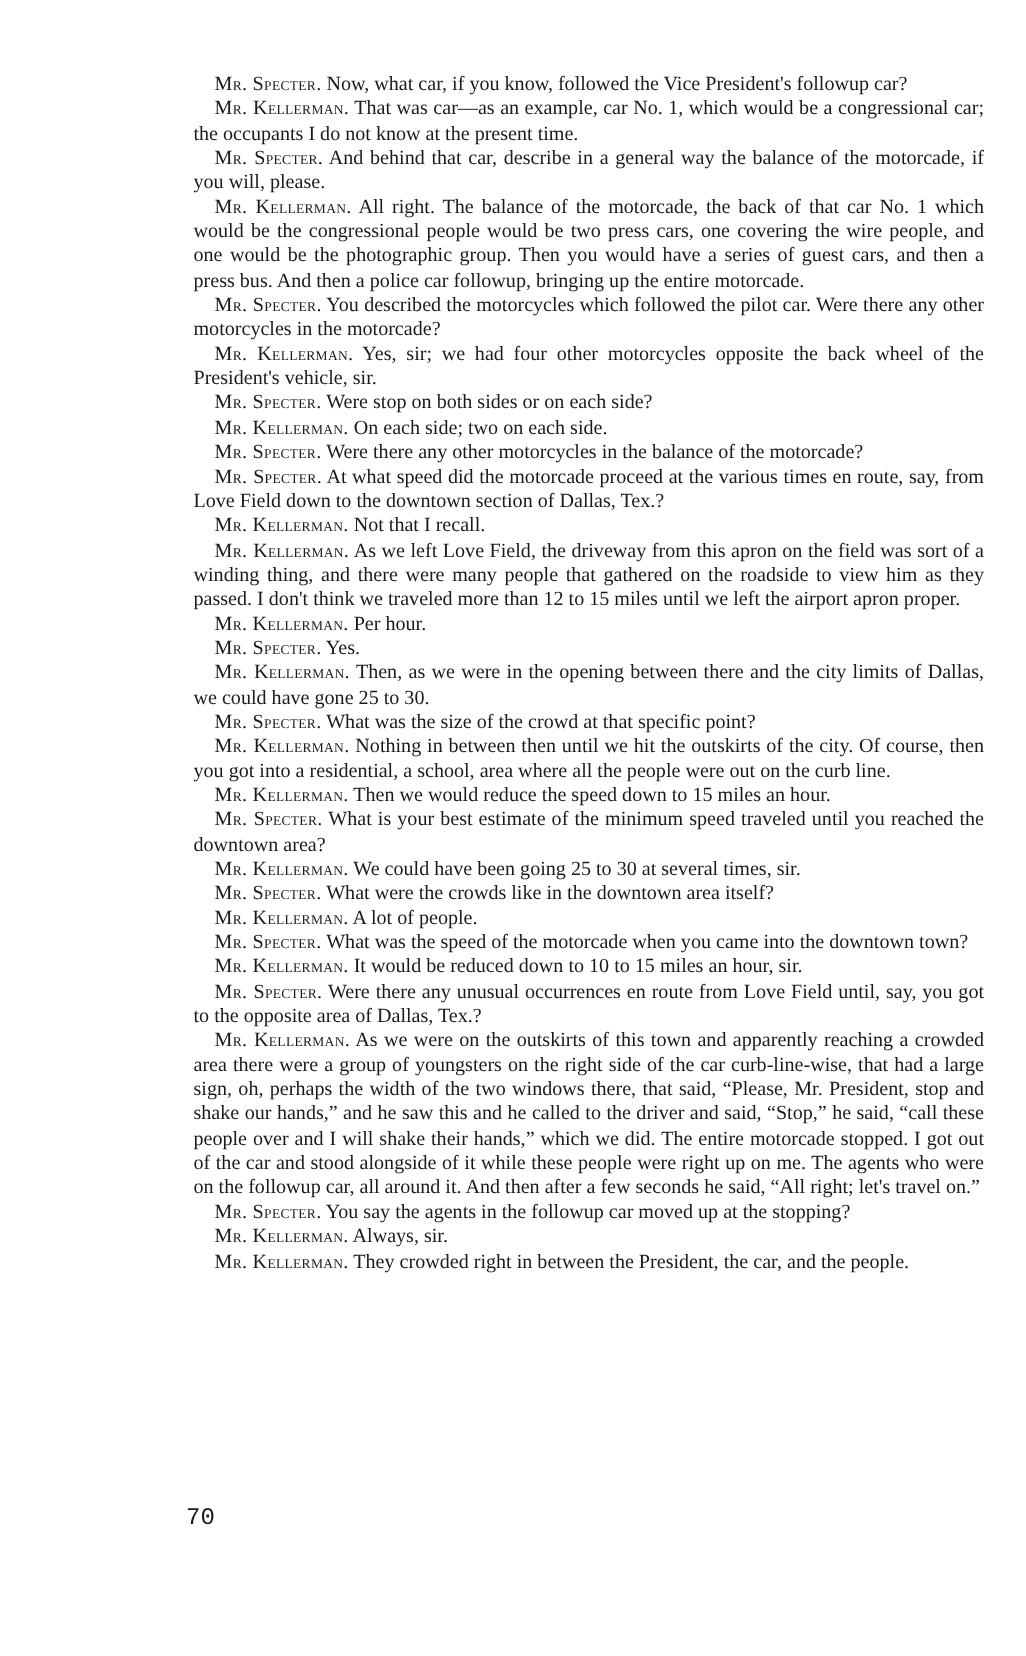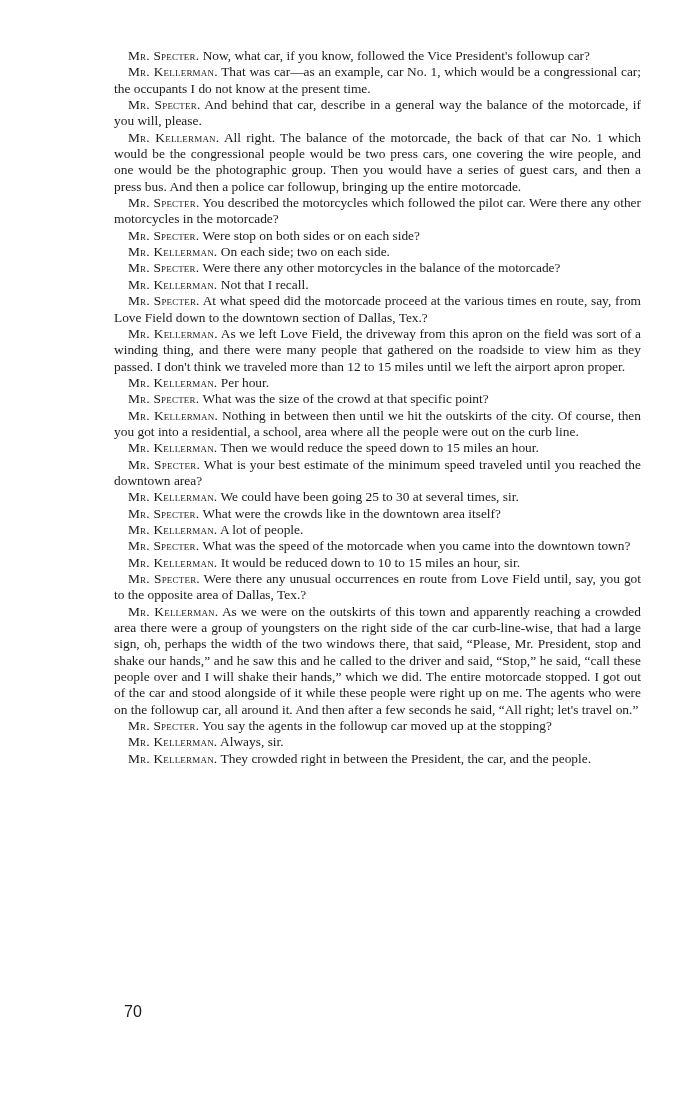--- a/index.html
+++ b/index.html
@@ -1,19 +1,19 @@
 <!DOCTYPE html>
 <html><head>
 <meta charset="utf-8">
 <style>
   html, body { margin: 0; padding: 0; background: #ffffff; }
   body { width: 684px; height: 1104px; position: relative; overflow: hidden; }
   .page {
     position: absolute;
-    left: 114px;
+    left: 129px;
     top: 48px;
     width: 527px;
     font-family: "Liberation Serif", "DejaVu Serif", serif;
     font-size: 13.4px;
     line-height: 16.35px;
     color: #1a1a1a;
   }
   .para {
     margin: 0;
     text-indent: 14px;
@@ -21,41 +21,44 @@
     hyphens: none;
   }
   .speaker {
     font-variant: small-caps;
     letter-spacing: 0.2px;
   }
   .page-number {
     position: absolute;
     left: 124px;
     top: 1003px;
-    font-family: Liberation Sans, sans-serif;
+    font-family: Liberation Mono, monospace;
     font-size: 16px;
     color: #1a1a1a;
   }
 </style>
 </head>
 <body>
 
 <div class="page" id="page-body">
     <p class="para"><span class="speaker">Mr. Specter.</span> <span>Now, what car, if you know, followed the Vice President's followup car?</span></p>
     <p class="para"><span class="speaker">Mr. Kellerman.</span> <span>That was car—as an example, car No. 1, which would be a congressional car; the occupants I do not know at the present time.</span></p>
     <p class="para"><span class="speaker">Mr. Specter.</span> <span>And behind that car, describe in a general way the balance of the motorcade, if you will, please.</span></p>
     <p class="para"><span class="speaker">Mr. Kellerman.</span> <span>All right.  The balance of the motorcade, the back of that car No. 1 which would be the congressional people would be two press cars, one covering the wire people, and one would be the photographic group.  Then you would have a series of guest cars, and then a press bus.  And then a police car followup, bringing up the entire motorcade.</span></p>
     <p class="para"><span class="speaker">Mr. Specter.</span> <span>You described the motorcycles which followed the pilot car. Were there any other motorcycles in the motorcade?</span></p>
+    <p class="para"><span class="speaker">Mr. Kellerman.</span> <span>Yes, sir; we had four other motorcycles opposite the back wheel of the President's vehicle, sir.</span></p>
     <p class="para"><span class="speaker">Mr. Specter.</span> <span>Were stop on both sides or on each side?</span></p>
     <p class="para"><span class="speaker">Mr. Kellerman.</span> <span>On each side; two on each side.</span></p>
     <p class="para"><span class="speaker">Mr. Specter.</span> <span>Were there any other motorcycles in the balance of the motorcade?</span></p>
+    <p class="para"><span class="speaker">Mr. Specter.</span> <span>At what speed did the motorcade proceed at the various times en route, say, from Love Field down to the downtown section of Dallas, Tex.?</span></p>
     <p class="para"><span class="speaker">Mr. Kellerman.</span> <span>Not that I recall.</span></p>
-    <p class="para"><span class="speaker">Mr. Specter.</span> <span>At what speed did the motorcade proceed at the various times en route, say, from Love Field down to the downtown section of Dallas, Tex.?</span></p>
     <p class="para"><span class="speaker">Mr. Kellerman.</span> <span>As we left Love Field, the driveway from this apron on the field was sort of a winding thing, and there were many people that gathered on the roadside to view him as they passed.  I don't think we traveled more than 12 to 15 miles until we left the airport apron proper.</span></p>
     <p class="para"><span class="speaker">Mr. Kellerman.</span> <span>Per hour.</span></p>
+    <p class="para"><span class="speaker">Mr. Specter.</span> <span>Yes.</span></p>
+    <p class="para"><span class="speaker">Mr. Kellerman.</span> <span>Then, as we were in the opening between there and the city limits of Dallas, we could have gone 25 to 30.</span></p>
     <p class="para"><span class="speaker">Mr. Specter.</span> <span>What was the size of the crowd at that specific point?</span></p>
     <p class="para"><span class="speaker">Mr. Kellerman.</span> <span>Nothing in between then until we hit the outskirts of the city.  Of course, then you got into a residential, a school, area where all the people were out on the curb line.</span></p>
     <p class="para"><span class="speaker">Mr. Kellerman.</span> <span>Then we would reduce the speed down to 15 miles an hour.</span></p>
     <p class="para"><span class="speaker">Mr. Specter.</span> <span>What is your best estimate of the minimum speed traveled until you reached the downtown area?</span></p>
     <p class="para"><span class="speaker">Mr. Kellerman.</span> <span>We could have been going 25 to 30 at several times, sir.</span></p>
     <p class="para"><span class="speaker">Mr. Specter.</span> <span>What were the crowds like in the downtown area itself?</span></p>
     <p class="para"><span class="speaker">Mr. Kellerman.</span> <span>A lot of people.</span></p>
     <p class="para"><span class="speaker">Mr. Specter.</span> <span>What was the speed of the motorcade when you came into the downtown town?</span></p>
     <p class="para"><span class="speaker">Mr. Kellerman.</span> <span>It would be reduced down to 10 to 15 miles an hour, sir.</span></p>
     <p class="para"><span class="speaker">Mr. Specter.</span> <span>Were there any unusual occurrences en route from Love Field until, say, you got to the opposite area of Dallas, Tex.?</span></p>

